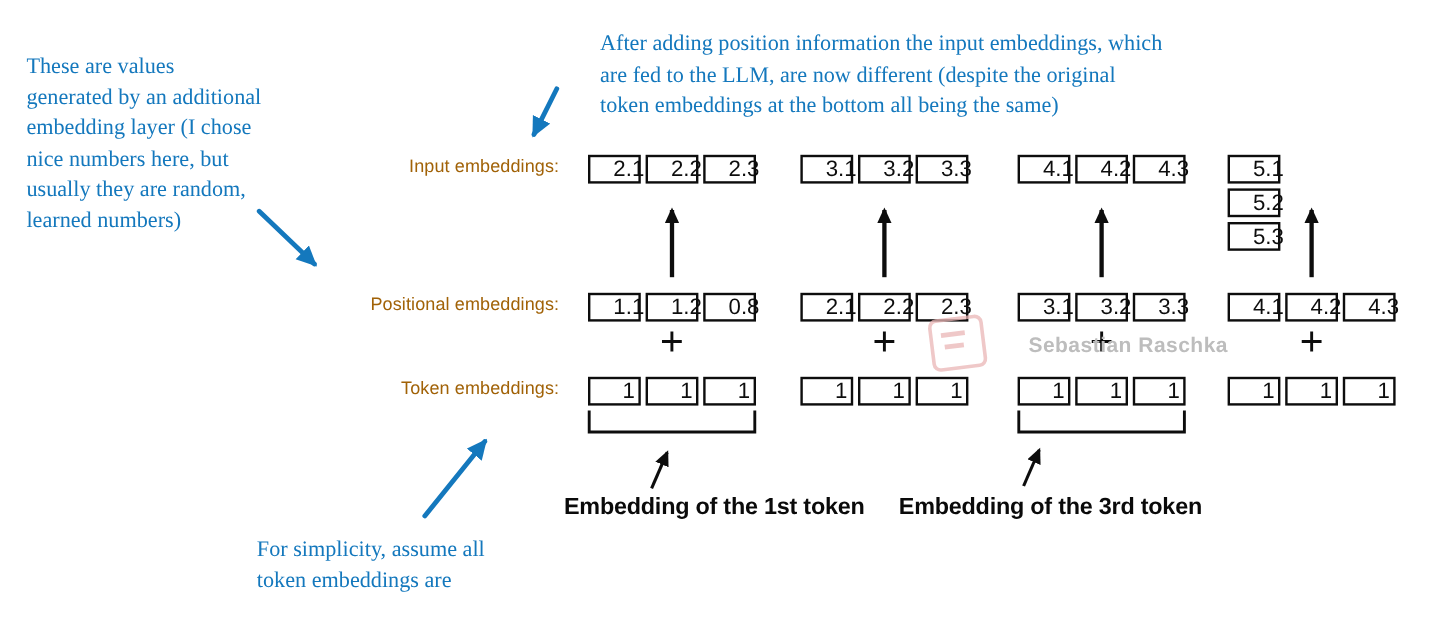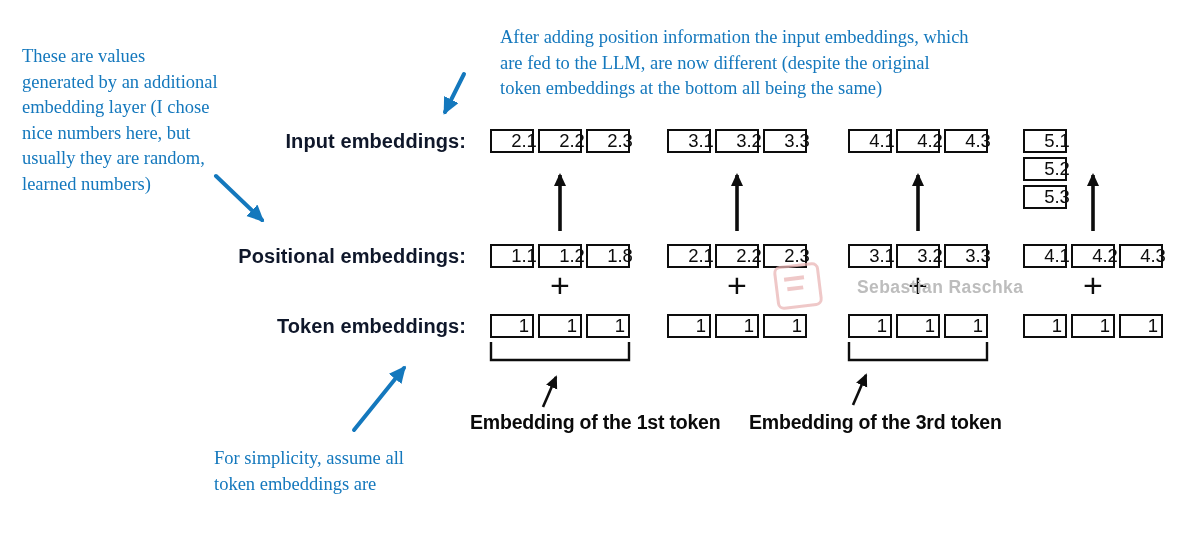--- a/index.html
+++ b/index.html
@@ -3,21 +3,21 @@
 <meta charset="utf-8">
 <style>
   html,body{margin:0;padding:0;background:#ffffff;}
   #canvas{
     position:relative;width:1195px;height:533px;background:#ffffff;overflow:hidden;
     font-family:"Liberation Sans",sans-serif;color:#111;
   }
   
   .row-label{
     position:absolute;right:729px;white-space:nowrap;
-    font-size:20px;color:#0f172a;letter-spacing:0.1px;font-weight:bold;
+    font-size:15px;color:#a16207;letter-spacing:0.1px;
   }
   
   .row{position:absolute;left:0;top:0;width:100%;height:0;}
   .group{position:absolute;display:flex;gap:4px;}
   .cell{
     box-sizing:border-box;width:44px;height:24px;background:#fff;
     border:2.2px solid #0d0d0d;display:flex;align-items:center;justify-content:center;
     font-size:18.5px;color:#0d0d0d;padding-left:24px;
   }
   .plus{
@@ -101,21 +101,21 @@
       <div class="group" style="left: 1023px; flex-direction: column;">
         <div class="cell">5.1</div>
         <div class="cell">5.2</div>
         <div class="cell">5.3</div>
       </div>
     </div>
   <div class="row" style="top:244px">
       <div class="group" style="left: 490px;">
         <div class="cell">1.1</div>
         <div class="cell">1.2</div>
-        <div class="cell">1.8</div>
+        <div class="cell">0.8</div>
       </div>
       <div class="group" style="left: 667px;">
         <div class="cell">2.1</div>
         <div class="cell">2.2</div>
         <div class="cell">2.3</div>
       </div>
       <div class="group" style="left: 848px;">
         <div class="cell">3.1</div>
         <div class="cell">3.2</div>
         <div class="cell">3.3</div>

